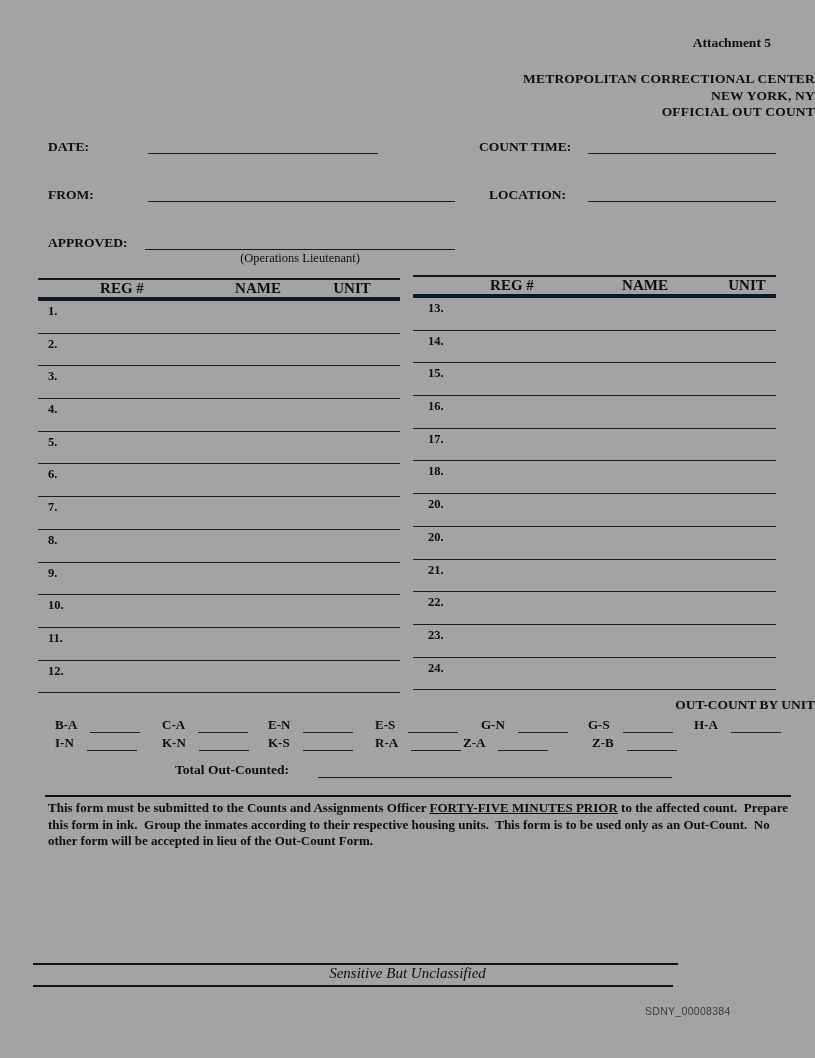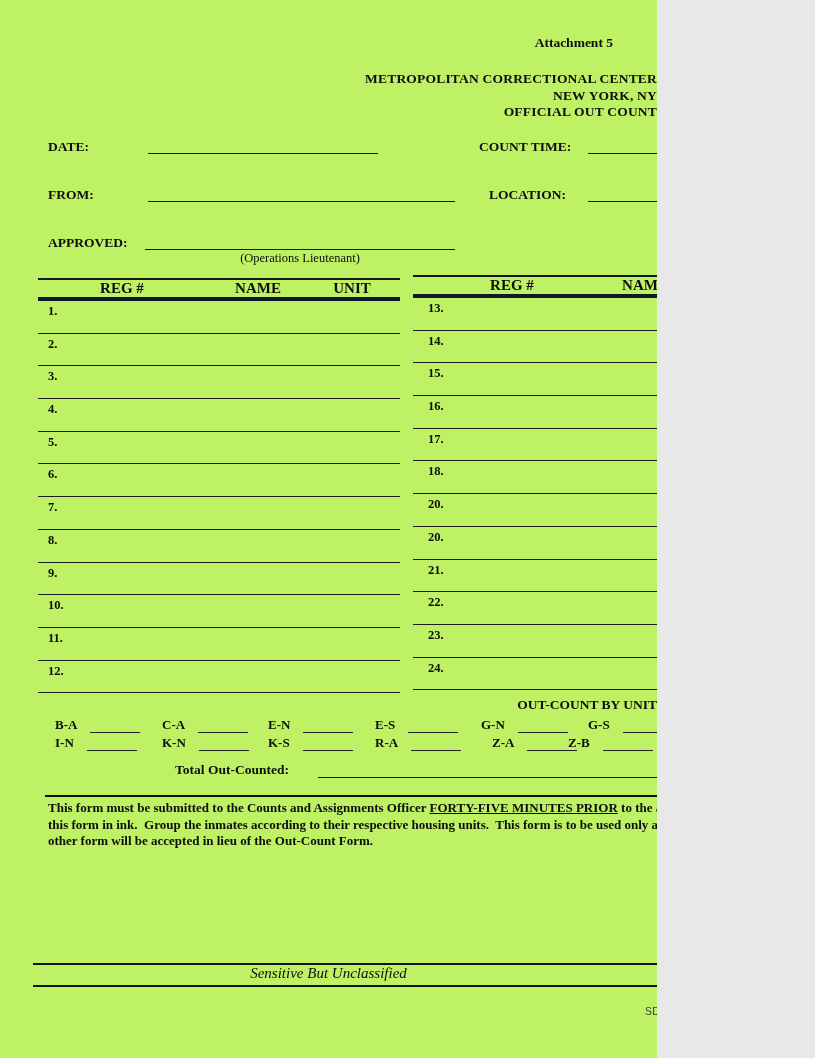--- a/index.html
+++ b/index.html
@@ -1,19 +1,19 @@
 <!DOCTYPE html>
 <html><head>
 <meta charset="utf-8">
 <style>
   html,body{margin:0;padding:0;background:#e8e8e8;}
   .page{
     position:relative;
-    width:657px;height:1058px;
-    background:#bef264;
+    width:815px;height:1058px;
+    background:#a3a3a3;
     font-family:"Liberation Serif","DejaVu Serif",serif;
     color:#0d0d0d;
     overflow:hidden;
   }
   .abs{position:absolute;}
 
   
   .attachment{top:35px;right:44px;font-size:13.5px;font-weight:bold;}
   .title-block{top:71px;left:0;right:0;text-align:right;font-weight:bold;font-size:13.5px;line-height:16.5px;letter-spacing:.2px;}
 
@@ -124,22 +124,22 @@
   <div class="unit-cell" style="left:268px;top:717px;"><span>E-N</span><span class="unit-line"></span></div>
   <div class="unit-cell" style="left:375px;top:717px;"><span>E-S</span><span class="unit-line"></span></div>
   <div class="unit-cell" style="left:481px;top:717px;"><span>G-N</span><span class="unit-line"></span></div>
   <div class="unit-cell" style="left:588px;top:717px;"><span>G-S</span><span class="unit-line"></span></div>
   <div class="unit-cell" style="left:694px;top:717px;"><span>H-A</span><span class="unit-line"></span></div>
 
   <div class="unit-cell" style="left:55px;top:735px;"><span>I-N</span><span class="unit-line"></span></div>
   <div class="unit-cell" style="left:162px;top:735px;"><span>K-N</span><span class="unit-line"></span></div>
   <div class="unit-cell" style="left:268px;top:735px;"><span>K-S</span><span class="unit-line"></span></div>
   <div class="unit-cell" style="left:375px;top:735px;"><span>R-A</span><span class="unit-line"></span></div>
-  <div class="unit-cell" style="left:492px;top:735px;"><span>Z-A</span><span class="unit-line"></span></div>
-  <div class="unit-cell" style="left:568px;top:735px;"><span>Z-B</span><span class="unit-line"></span></div>
+  <div class="unit-cell" style="left:463px;top:735px;"><span>Z-A</span><span class="unit-line"></span></div>
+  <div class="unit-cell" style="left:592px;top:735px;"><span>Z-B</span><span class="unit-line"></span></div>
 
   <div class="abs total-label">Total Out-Counted:</div>
   <div class="abs total-line"></div>
 
   <div class="abs instr-rule"></div>
   <div class="abs instructions"><span>This form must be submitted to the Counts and Assignments Officer </span><span class="u">FORTY-FIVE MINUTES PRIOR</span><span> to the affected count.  Prepare this form in ink.  Group the inmates according to their respective housing units.  This form is to be used only as an Out-Count.  No other form will be accepted in lieu of the Out-Count Form.</span></div>
 
   <div class="abs class-rule-top"></div>
   <div class="abs class-text">Sensitive But Unclassified</div>
   <div class="abs class-rule-bottom"></div>

